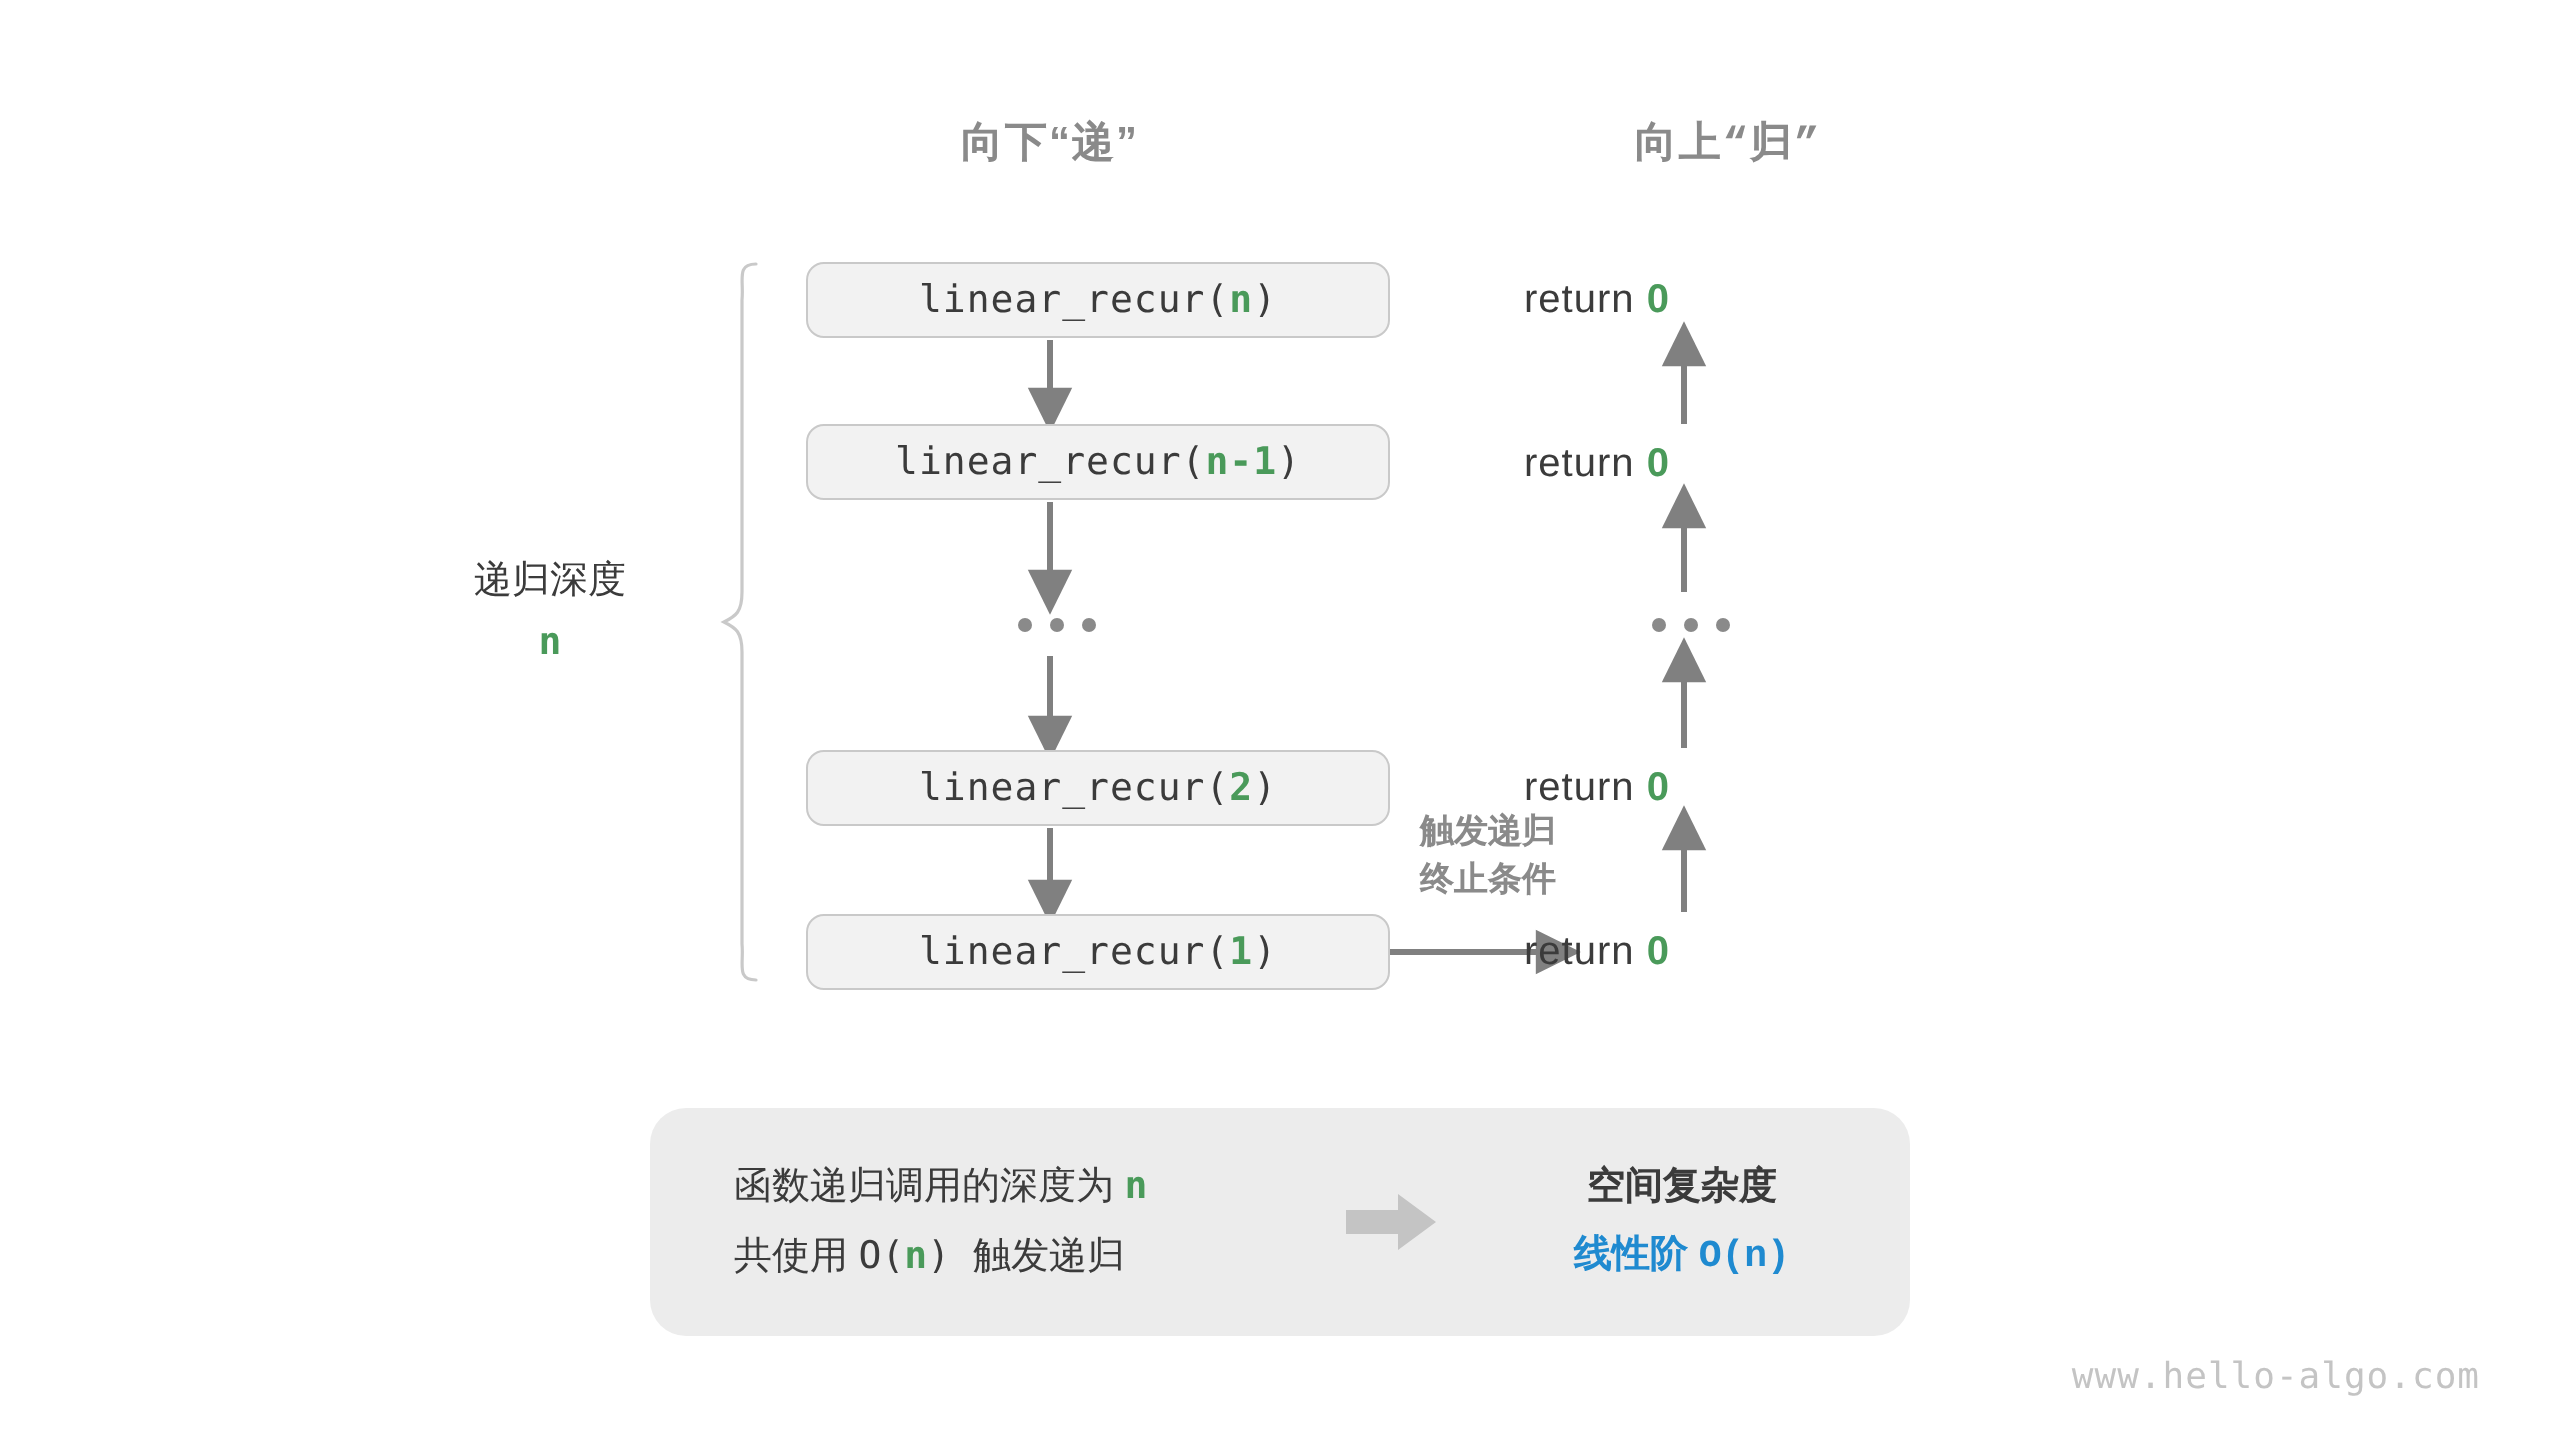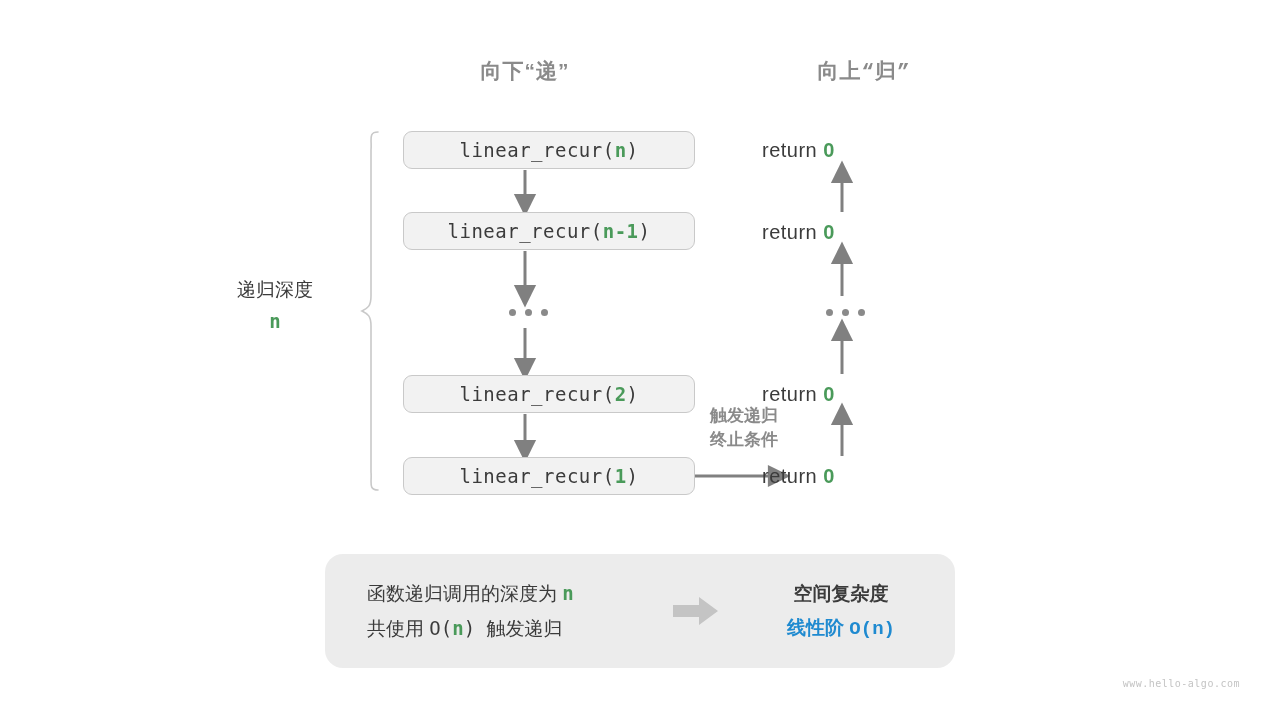--- a/index.html
+++ b/index.html
@@ -194,21 +194,21 @@
     font-family: Liberation Mono, monospace;
     text-align: right;
   }
 
   
   #watermark {
     position: absolute;
     right: 40px;
     top: 678px;
     font-family: "DejaVu Sans Mono", "Liberation Mono", monospace;
-    font-size: 10px;
+    font-size: 18px;
     color: #c4c4c4;
     letter-spacing: 0.5px;
   }
 </style>
 </head>
 <body>
 
 <div id="canvas">
 
   <div class="col-head" id="head-down">向下“递”</div>

